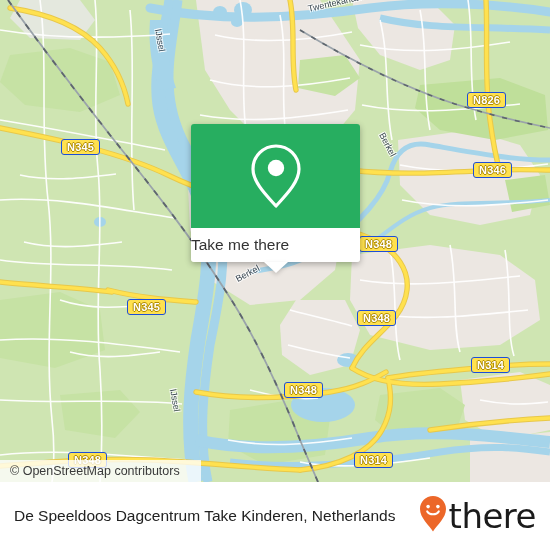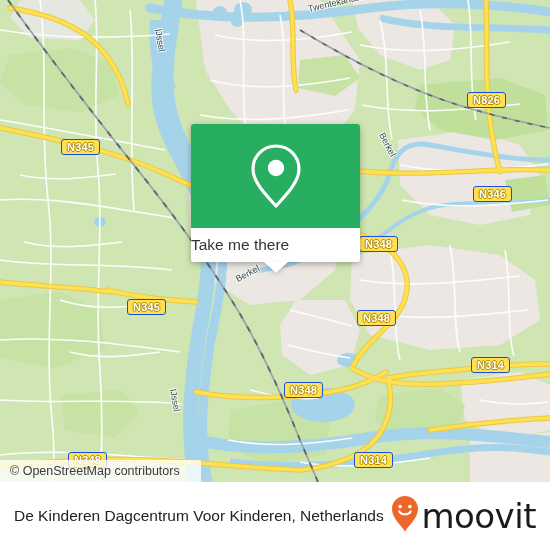--- a/index.html
+++ b/index.html
@@ -316,21 +316,21 @@
     </svg>
 
     <div class="waterlabel" style="left:307px; top:4px; transform:rotate(-13deg); transform-origin:left top;">Twentekanaal</div>
     <div class="waterlabel" style="left:163px; top:28px; transform:rotate(80deg); transform-origin:left top;">IJssel</div>
     <div class="waterlabel" style="left:386px; top:131px; transform:rotate(62deg); transform-origin:left top;">Berkel</div>
     <div class="waterlabel" style="left:234px; top:275px; transform:rotate(-28deg); transform-origin:left top;">Berkel</div>
     <div class="waterlabel" style="left:178px; top:388px; transform:rotate(80deg); transform-origin:left top;">IJssel</div>
 
     <div class="shield" style="left:467px; top:92px;">N826</div>
     <div class="shield" style="left:61px; top:139px;">N345</div>
-    <div class="shield" style="left:473px; top:162px;margin-top:24px;">N346</div>
+    <div class="shield" style="left:473px; top:162px;">N346</div>
     <div class="shield" style="left:359px; top:236px;">N348</div>
     <div class="shield" style="left:127px; top:299px;">N345</div>
     <div class="shield" style="left:357px; top:310px;">N348</div>
     <div class="shield" style="left:471px; top:357px;">N314</div>
     <div class="shield" style="left:284px; top:382px;">N348</div>
     <div class="shield" style="left:68px; top:452px;">N348</div>
     <div class="shield" style="left:354px; top:452px;">N314</div>
 
     <div id="popup-card">
       <div id="popup-head">
@@ -345,29 +345,29 @@
       <div id="popup-foot">
         <span id="popup-foot-label">Take me there</span>
         <span id="popup-tail"></span>
       </div>
     </div>
 
     <div id="attribution">© OpenStreetMap contributors</div>
   </div>
 
   <div id="footer">
-    <div id="footer-title">De Kinderen Dagcentrum Voor Kinderen, Netherlands</div>
+    <div id="footer-title">De Speeldoos Dagcentrum Take Kinderen, Netherlands</div>
 
     <div id="moovit-logo">
       <span>
         <svg width="26" height="36" viewBox="0 0 26 36" aria-hidden="true">
           <path d="M13 0 C5.8 0 0 5.8 0 13 C0 22 9 29 13 35.5
                    C17 29 26 22 26 13 C26 5.8 20.2 0 13 0 Z" fill="#ec6729"></path>
           <circle cx="8.1" cy="10.6" r="1.8" fill="#ffffff"></circle>
           <circle cx="17.9" cy="10.6" r="1.8" fill="#ffffff"></circle>
           <path d="M7.2 15.4 C9.4 19.2 16.6 19.2 18.8 15.4" stroke="#ffffff" stroke-width="2" fill="none" stroke-linecap="round"></path>
         </svg>
       </span>
-      <span id="moovit-wordmark">moovit</span>
+      <span id="moovit-wordmark">there</span>
     </div>
   </div>
 
 </div>
 
 </body></html>

